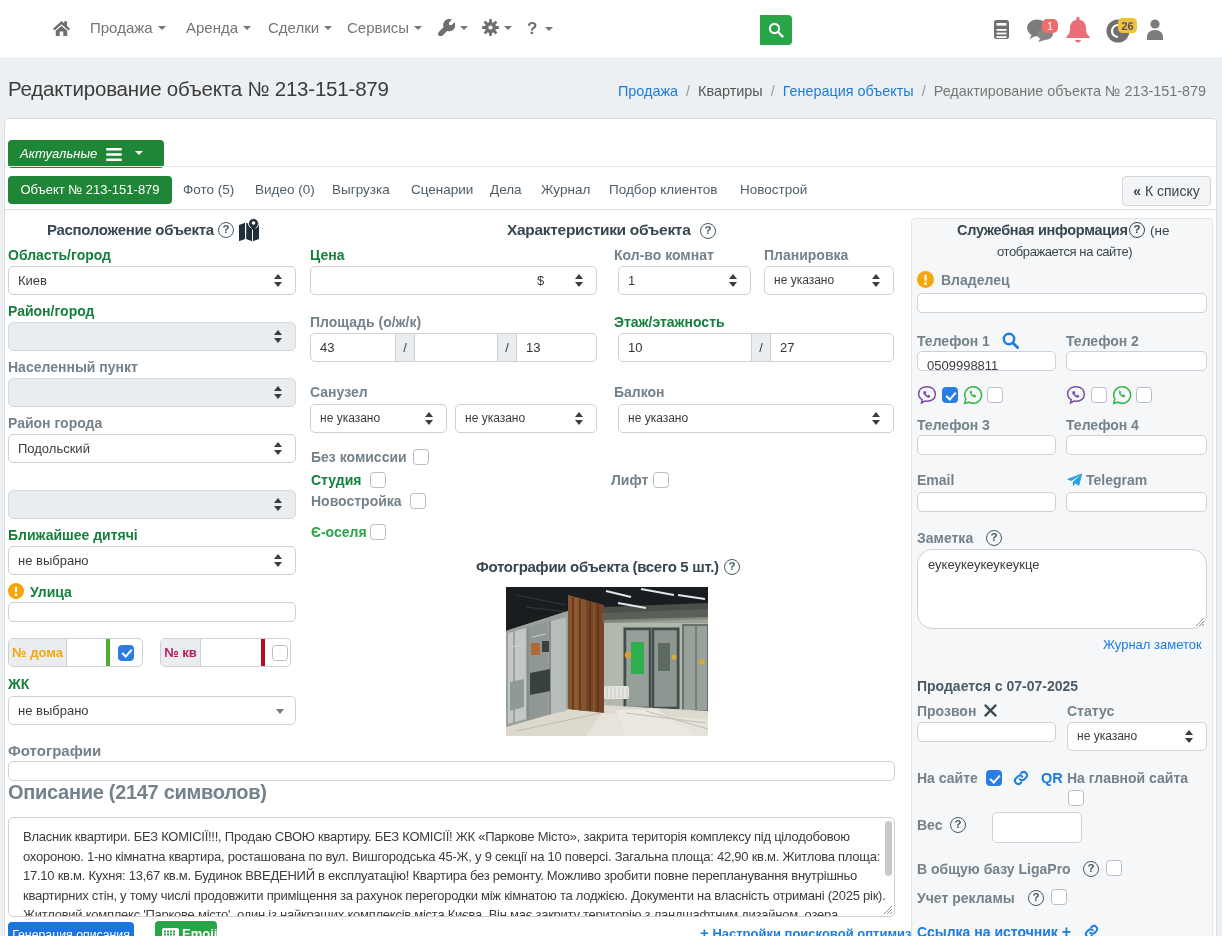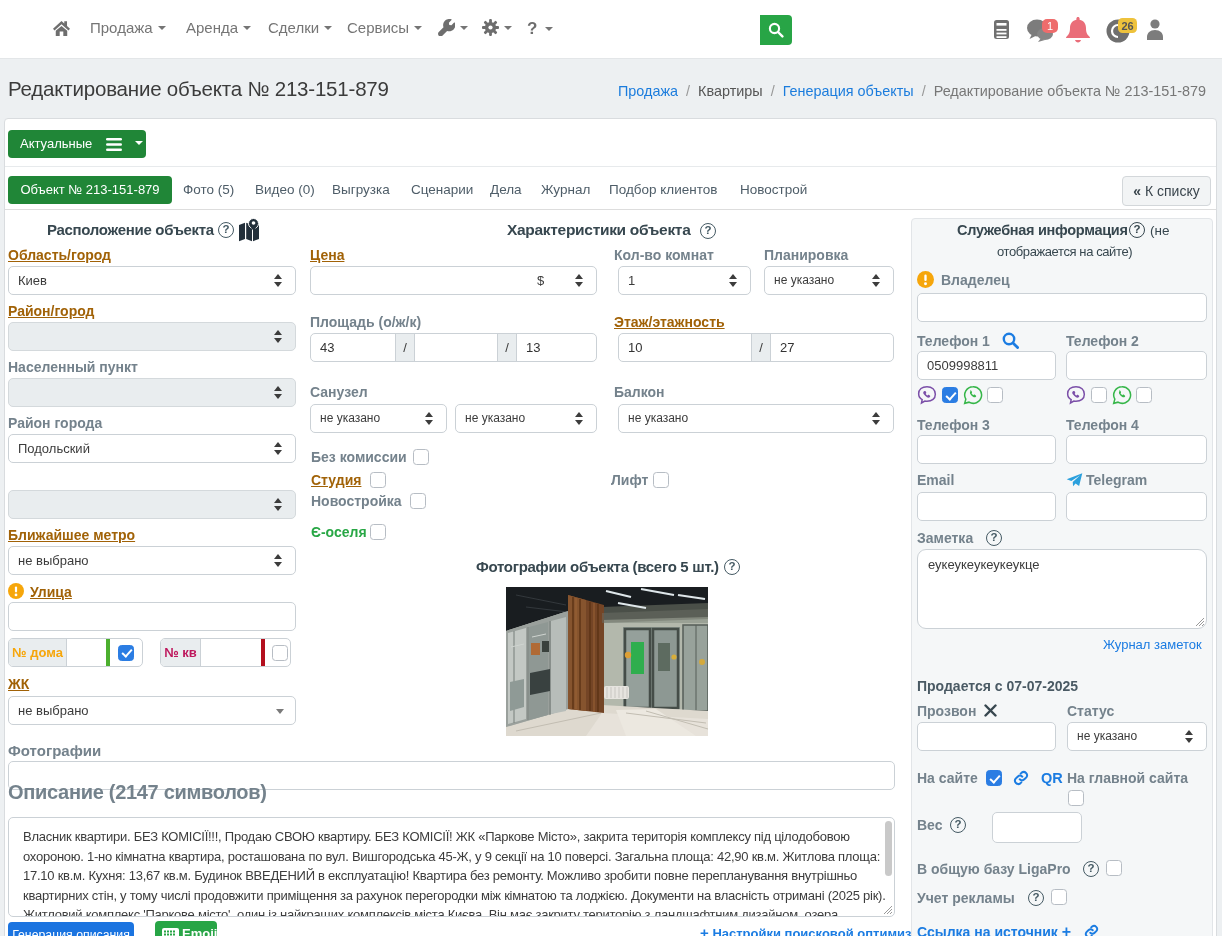--- a/index.html
+++ b/index.html
@@ -16,30 +16,30 @@
 
 #ptitle { position:absolute; left:8px; top:77px; font-size:20.5px; letter-spacing:-0.2px; color:#3b3b3b; }
 #bcrumb { position:absolute; right:16px; top:83px; font-size:14.4px; color:#777; }
 #bcrumb a { color:#1b7cdd; text-decoration:none; }
 #bcrumb .sep { color:#999; padding:0 8px; }
 
 #card { position:absolute; left:4px; top:118px; width:1213px; height:830px; background:#fff; border:1px solid #d9dcdf; border-radius:4px; }
 #hdline { position:absolute; left:5px; top:166px; width:1211px; height:0; border-top:1px solid #e7eaec; }
 #tabline { position:absolute; left:5px; top:209px; width:1211px; height:0; border-top:1px solid #ddd; }
 .gbtn { position:absolute; background:#208637; color:#fff; border-radius:4px; font-size:13px; }
-#actbtn { left:8px; top:130px; width:138px; height:28px; line-height:28px; padding-left:12px; }
+#actbtn { left:8px; top:140px; width:156px; height:28px; line-height:28px; padding-left:12px;font-style:italic; }
 #tabact { position:absolute; left:8px; top:176px; width:164px; height:28px; background:#208637; color:#fff; border-radius:4px; font-size:13px; line-height:28px; text-align:center; }
 .tab { position:absolute; top:182px; font-size:13.5px; color:#4e5d68; white-space:nowrap; }
 #tolist { position:absolute; left:1122px; top:176px; width:89px; height:30px; border:1px solid #d3d7da; border-radius:4px; background:#f2f4f5; font-size:14px; color:#3a454d; text-align:center; line-height:28px; }
 
 .lbl { position:absolute; font-size:14px; font-weight:bold; color:#74828c; white-space:nowrap; }
-.lblo { color:#a16207;text-decoration:underline; }
+.lblo { color:#15803d; }
 .lblg { color:#28a745; }
 .hdr { position:absolute; font-size:15.5px; font-weight:bold; color:#37474f; white-space:nowrap; letter-spacing:-0.3px; }
-.inp { position:absolute; height:29px; background:#fff; border:1px solid #cbd1d6; border-radius:5px; font-size:13px; color:#3c3c3c; line-height:27px; padding:0 9px; overflow:hidden; white-space:nowrap; }
+.inp { position:absolute; height:20px; background:#fff; border:1px solid #cbd1d6; border-radius:5px; font-size:13px; color:#3c3c3c; line-height:27px; padding:0 9px; overflow:hidden; white-space:nowrap; }
 .sel { position:absolute; height:29px; background:#fff; border:1px solid #cbd1d6; border-radius:5px; font-size:13px; color:#3c3c3c; line-height:27px; padding:0 9px; overflow:hidden; white-space:nowrap; }
 .dis { background:#e9edef; border-color:#d4d9dc; }
 .ud { position:absolute; right:13px; top:50%; width:8px; height:13px; margin-top:-6.5px; }
 .ud:before { content:""; position:absolute; left:0; top:0; border-left:4px solid transparent; border-right:4px solid transparent; border-bottom:5px solid #3c3c3c; }
 .ud:after { content:""; position:absolute; left:0; bottom:0; border-left:4px solid transparent; border-right:4px solid transparent; border-top:5px solid #3c3c3c; }
 .cb { position:absolute; width:16px; height:16px; border:1.5px solid #b7bdc4; border-radius:3.5px; background:#fff; }
 .cb.on { background:#2b7de3; border-color:#2b7de3; }
 .cb.on:after { content:""; position:absolute; left:4.5px; top:1.5px; width:4px; height:8px; border:solid #fff; border-width:0 2.2px 2.2px 0; transform:rotate(42deg); }
 .qm { position:absolute; width:16px; height:16px; border:1.5px solid #455a64; border-radius:50%; color:#455a64; font-size:11.5px; font-weight:bold; text-align:center; line-height:13px; }
 .link { color:#1b7ce2; text-decoration:none; }
@@ -155,21 +155,21 @@
 <div class="lbl" style="left:8px;top:359px">Населенный пункт</div>
 <div class="sel dis" style="left:8px;top:378px;width:288px">
     <i class="ud"></i>
   </div>
 <div class="lbl" style="left:8px;top:415px">Район города</div>
 <div class="sel" style="left:8px;top:434px;width:288px">Подольский<i class="ud"></i></div>
 <div class="lbl lblo" style="left:8px;top:494px">Массив</div>
 <div class="sel dis" style="left:8px;top:490px;width:288px">
     <i class="ud"></i>
   </div>
-<div class="lbl lblo" style="left:8px;top:527px">Ближайшее метро</div>
+<div class="lbl lblo" style="left:8px;top:527px">Ближайшее дитячі</div>
 <div class="sel" style="left:8px;top:546px;width:288px">не выбрано<i class="ud"></i></div>
 <svg class="abs" style="left:8px;top:583px" width="16" height="16" viewBox="0 0 16 16">
     <circle cx="8" cy="8" r="8" fill="#f6a60b"></circle>
     <rect x="6.9" y="3.4" width="2.2" height="6" rx="1.1" fill="#fff"></rect>
     <circle cx="8" cy="11.9" r="1.4" fill="#fff"></circle>
   </svg>
 <div class="lbl lblo" style="left:30px;top:584px">Улица</div>
 <div class="inp" style="left:8px;top:602px;width:288px"></div>
 
 <div class="abs" style="left:8px;top:638px;width:135px;height:29px;border:1px solid #cbd1d6;border-radius:5px;background:#fff">
@@ -406,21 +406,21 @@
 <div class="lbl" style="left:917px;top:472px">Email</div>
 <svg class="abs" style="left:1066px;top:472px" width="17" height="15" viewBox="0 0 24 20">
     <path d="M23 1L1 9.5l6.5 2.5L20 4 9.5 13.5l.5 6 3.5-4 5 3.5z" fill="#2ba0dd"></path>
   </svg>
 <div class="lbl" style="left:1086px;top:472px">Telegram</div>
 <div class="inp" style="left:917px;top:492px;width:139px"></div>
 <div class="inp" style="left:1066px;top:492px;width:141px"></div>
 
 <div class="lbl" style="left:917px;top:530px">Заметка</div>
 <div class="qm" style="left:986px;top:530px">?</div>
-<div class="abs" style="left:917px;top:549px;width:290px;height:80px;border:1px solid #cbd1d6;border-radius:9px;background:#fff">
+<div class="abs" style="left:917px;top:549px;width:290px;height:80px;border:1px solid #cbd1d6;border-radius:15px;background:#fff">
   <div style="position:absolute;left:10px;top:7px;font-size:13px;color:#3c3c3c">еукеукеукеукеукце</div>
   <svg style="position:absolute;right:1px;bottom:1px" width="10" height="10" viewBox="0 0 10 10">
       <g stroke="#9a9a9a" stroke-width="1">
         <line x1="1" y1="9" x2="9" y2="1"></line>
         <line x1="4" y1="9" x2="9" y2="4"></line>
         <line x1="7" y1="9" x2="9" y2="7"></line>
       </g>
     </svg>
 </div>
 <div class="abs link" style="left:1103px;top:637px;font-size:13px">Журнал заметок</div>

